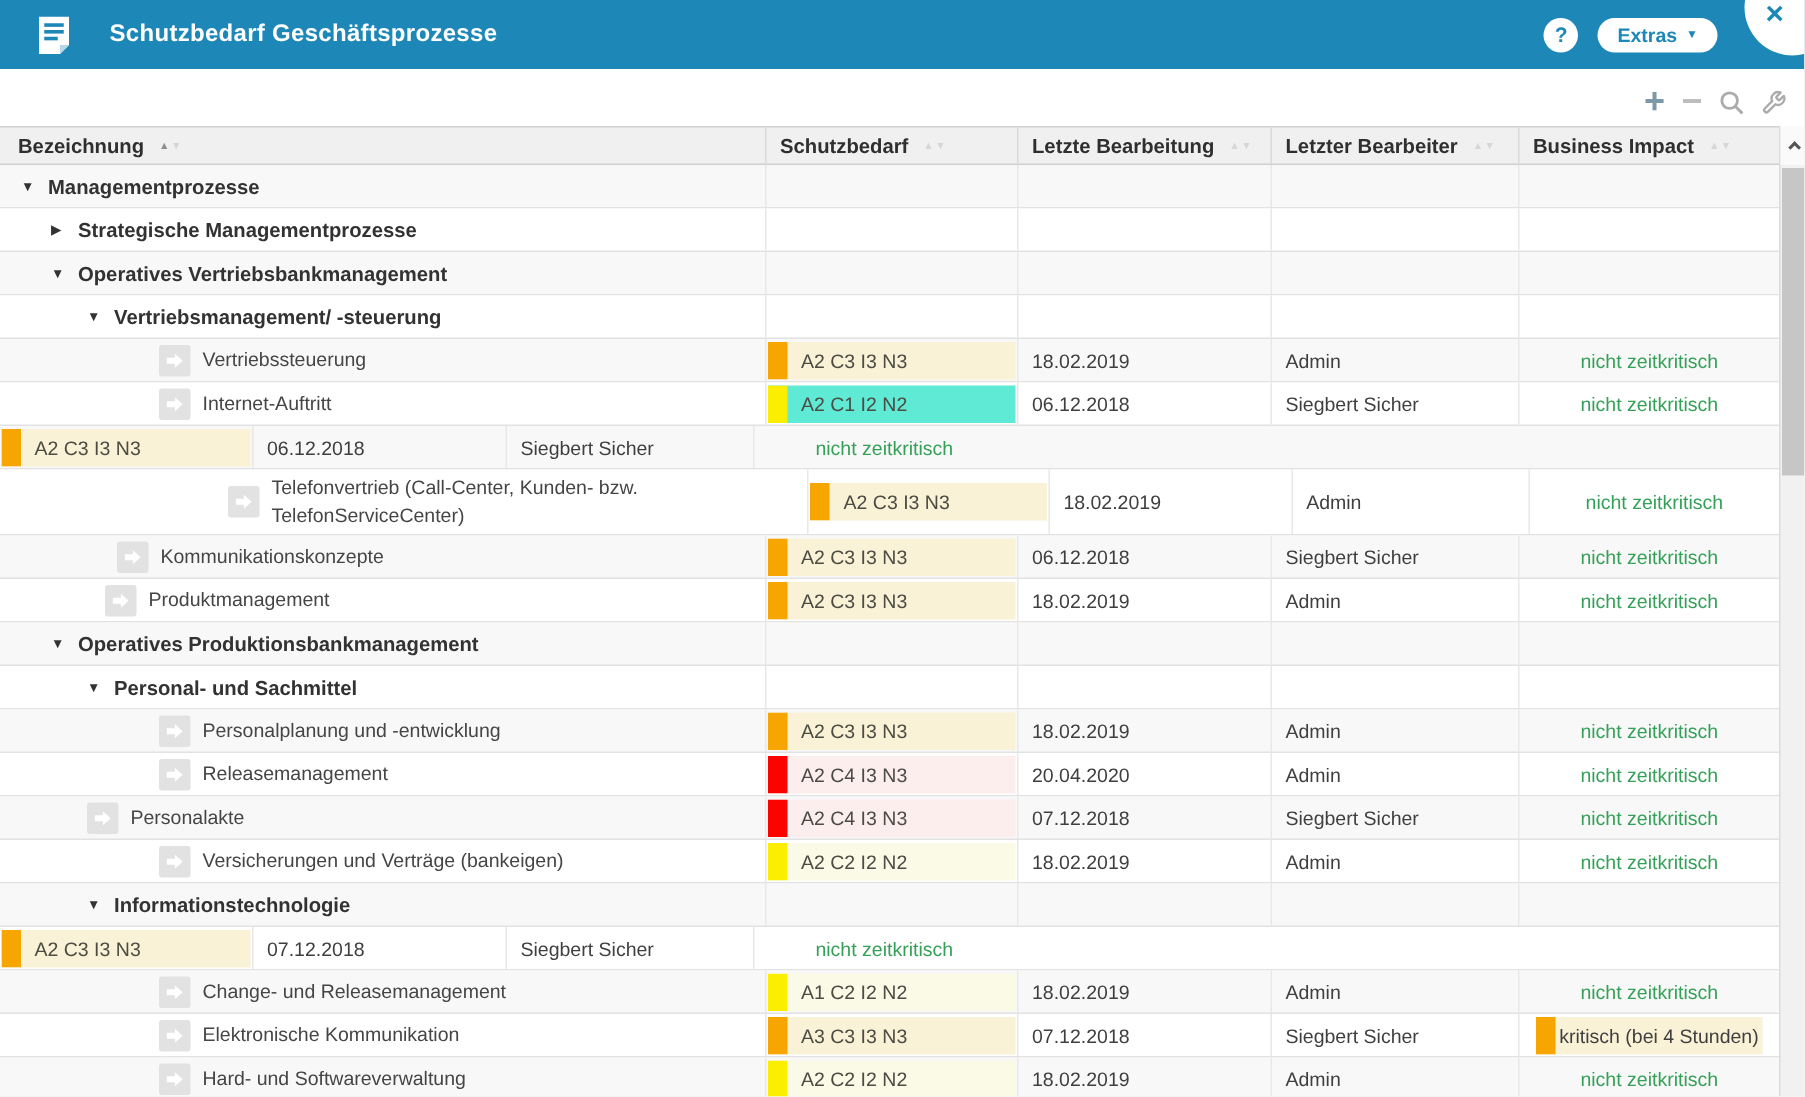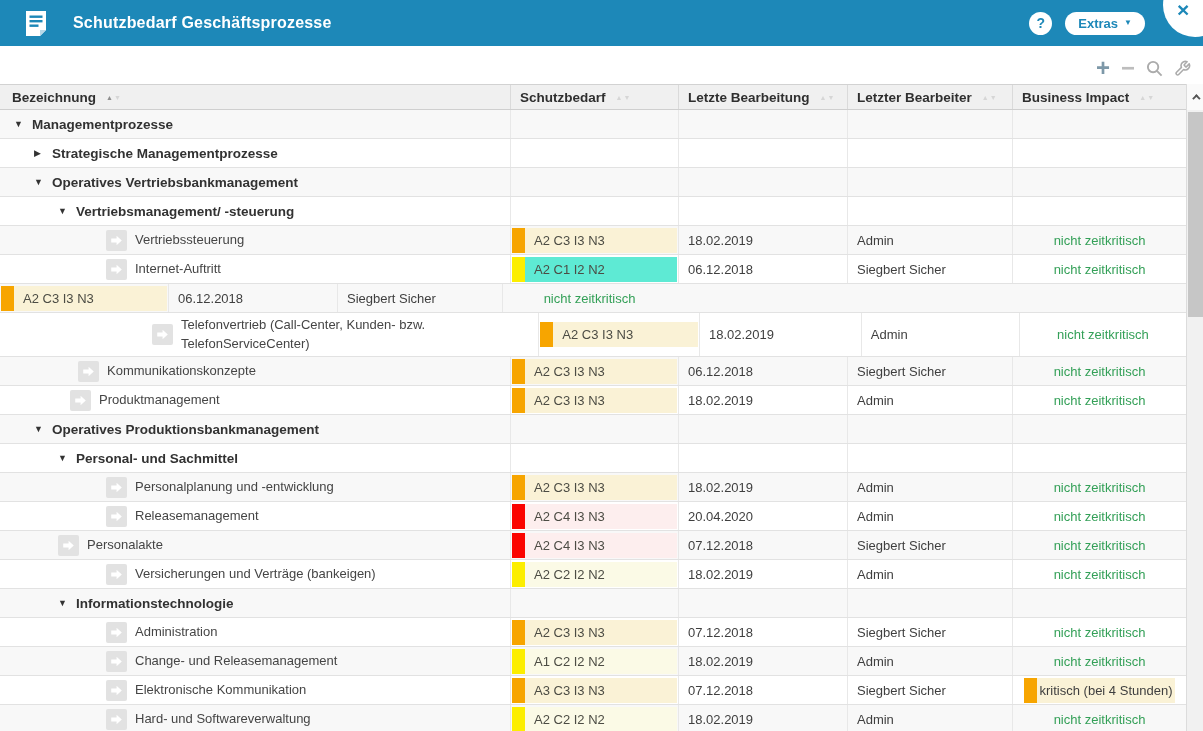--- a/index.html
+++ b/index.html
@@ -450,28 +450,20 @@
         <div class="cell c-bez" style="padding-left: 58px;">
           <span class="toggle">▼</span>
           <span class="glabel">Informationstechnologie</span>
         </div>
         <div class="cell c-sb"></div>
         <div class="cell c-date"></div>
         <div class="cell c-ed"></div>
         <div class="cell c-imp"></div>
       </div>
       <div class="row">
-        <div class="cell c-bez" style="padding-left: 106px;">
-          <span class="leaficon">
-            <svg viewBox="0 0 16 16" width="13" height="13">
-              <path d="M1.5 5.6h6.6V2.2L14.5 8l-6.4 5.8v-3.4H1.5z" fill="#ffffff"></path>
-            </svg>
-          </span>
-          <span class="llabel">Administration</span>
-        </div>
         <div class="cell c-sb">
           <span class="chip" style="background: rgb(250, 242, 214);">
             <span class="bar" style="background: rgb(247, 165, 0);"></span>
             <span class="chipval">A2 C3 I3 N3</span>
           </span>
         </div>
         <div class="cell c-date">07.12.2018</div>
         <div class="cell c-ed">Siegbert Sicher</div>
         <div class="cell c-imp">
           <span class="impact-ok" style="color: rgb(52, 160, 88);">nicht zeitkritisch</span>

